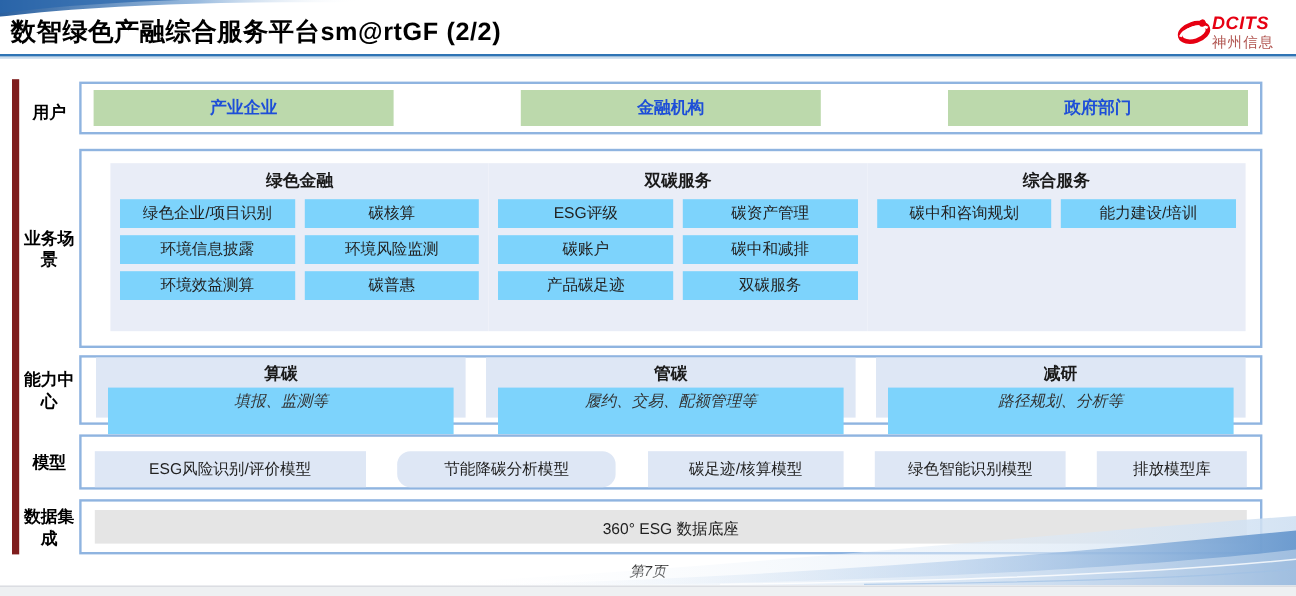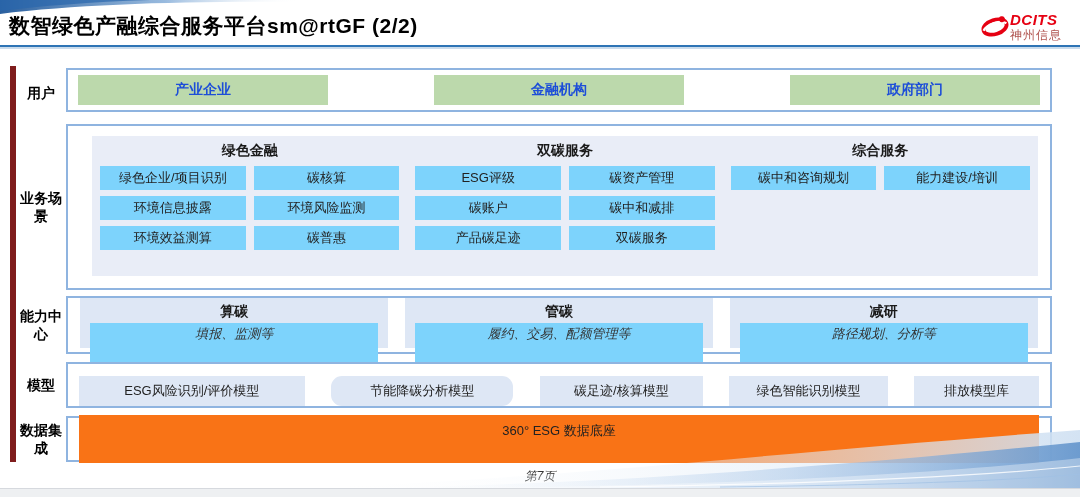--- a/index.html
+++ b/index.html
@@ -65,21 +65,21 @@
   .model-box { height:46px; display:flex; justify-content:space-between; align-items:flex-end; padding:0 11px; }
   .model-tile {
     background:#dee7f5; height:30px; line-height:30px; text-align:center;
     font-size:13px; color:#222; white-space:nowrap; overflow:hidden;
   }
   .mt-0 { width:23.5%; } .mt-1 { width:19%;border-radius:11px; } .mt-2 { width:17%; }
   .mt-3 { width:16.5%; } .mt-4 { width:13%; }
   
   .data-box { height:46px; display:flex; align-items:center; padding:0 11px; }
   .data-tile {
-    flex:1; background:#f97316; height:48px; line-height:32px; text-align:center;
+    flex:1; background:#e5e5e5; height:28px; line-height:32px; text-align:center;
     font-size:13px; color:#222;
   }
   
   .footer {
     position:absolute; left:0; top:468px; width:1080px; text-align:center;
     font-size:12px; font-style:italic; color:#333;
   }
   .bottom-swoosh { position:absolute; right:0; bottom:9px; }
   .bottom-bar {
     position:absolute; left:0; bottom:0; width:1080px; height:9px;

